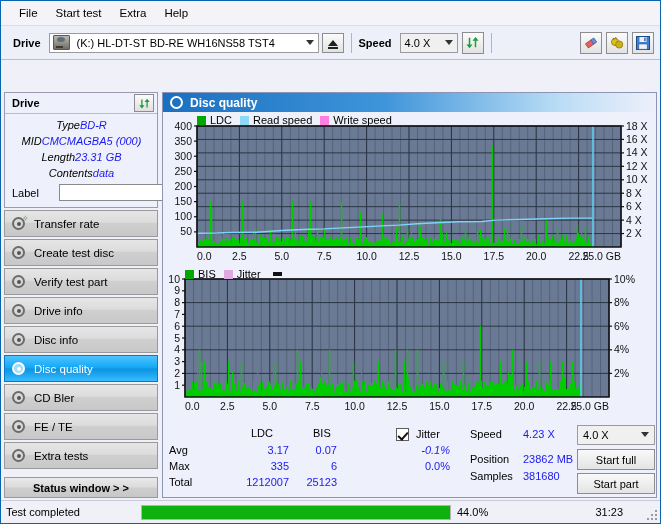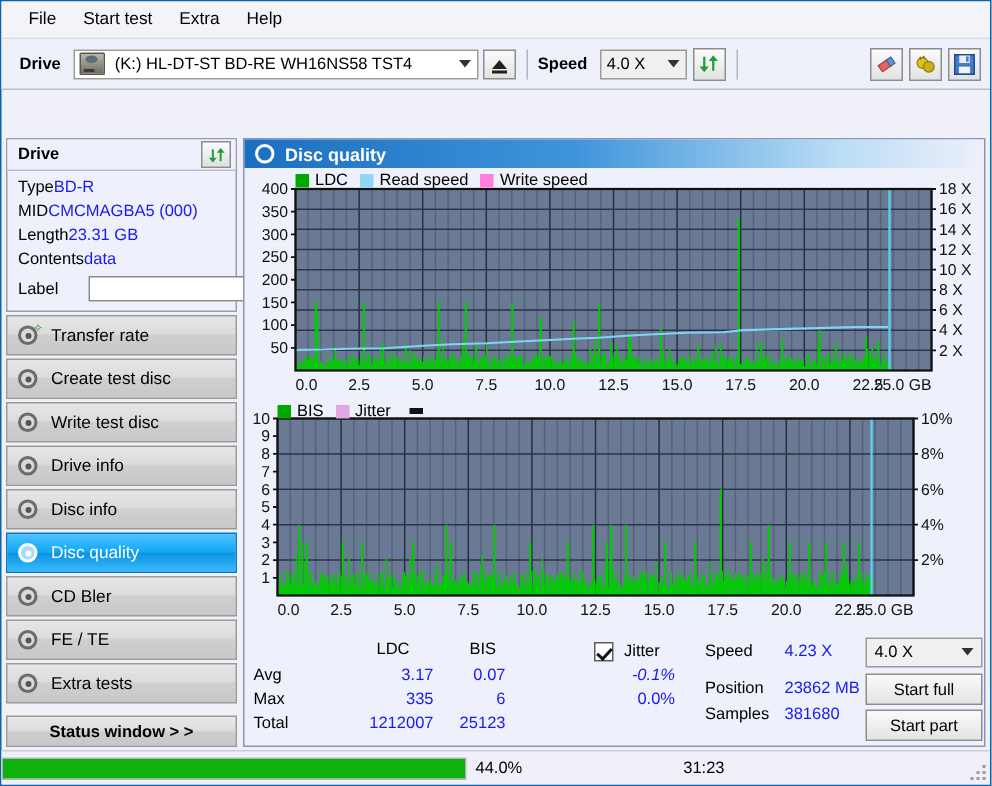--- a/index.html
+++ b/index.html
@@ -52,21 +52,21 @@
   .content{position:absolute;left:0;top:89px;right:0;bottom:23px;}
   .sidebar{position:absolute;left:3px;top:2px;width:154px;bottom:2px;}
 
   .panel{border:1px solid #9a9ab0;background:#eef0fb;box-sizing:border-box;}
   .panel-head{height:20px;display:flex;align-items:center;justify-content:space-between;padding:0 3px 0 7px;
      background:#eef0fb;border-bottom:1px solid #b9bbd0;}
   .panel-head b{font-size:11px;}
   .refresh-btn{width:20px;height:18px;border:1px solid #8d8d8d;background:linear-gradient(180deg,#fbfbfb,#e0e0e0);
      display:flex;align-items:center;justify-content:center;box-sizing:border-box;}
   .disc-rows{padding:3px 6px 5px 7px;}
-  .drow{display:flex;justify-content:flex-start;align-items:center;height:16px;font-size:11px;}
+  .drow{display:flex;justify-content:center;align-items:center;height:16px;font-size:11px;font-style:italic;}
   .drow .k{color:#000;}
   .drow .v{color:#1a1af0;}
   .label-row{display:flex;align-items:center;margin-top:2px;gap:20px;}
   .label-row .k{width:36px;font-size:11px;}
   .label-input{flex:1;height:17px;border:1px solid #8a8a8a;background:#fff;box-sizing:border-box;}
   .cd-btn{width:21px;height:19px;border:1px solid #8d8d8d;background:linear-gradient(180deg,#fbfbfb,#e0e0e0);
      display:flex;align-items:center;justify-content:center;box-sizing:border-box;}
   .cd-glyph{width:13px;height:13px;border-radius:50%;
      background:radial-gradient(circle at 50% 50%,#fffbe0 0%,#fffbe0 18%,#c9c36a 20%,#e8e08a 55%,#bdb558 100%);
      border:1px solid #8a8545;box-sizing:border-box;}
@@ -246,21 +246,21 @@
             <span class="ring"></span>
             <span class="dot"></span>
           </span>
         <span>Create test disc</span>
       </div>
       <div class="navbtn">
         <span class="nicon">
             <span class="ring"></span>
             <span class="dot"></span>
           </span>
-        <span>Write test disc</span>
+        <span>Verify test part</span>
       </div>
       <div class="navbtn">
         <span class="nicon">
             <span class="ring"></span>
             <span class="dot"></span>
           </span>
         <span>Drive info</span>
       </div>
       <div class="navbtn">
         <span class="nicon">
@@ -1424,20 +1424,21 @@
             <span class="arrow"></span>
           </div>
           <div class="sbtn" style="left:414px;top:24px;width:78px;">Start full</div>
           <div class="sbtn" style="left:414px;top:48px;width:78px;">Start part</div>
         </div>
       </div>
     </div>
   </div>
 
   <div class="statusbar">
+    <div class="sb-cell sb-text">Test completed</div>
     <div class="sb-cell sb-prog">
       <div class="fill" id="progress-fill" style="width: 100%;"></div>
     </div>
     <div class="sb-cell sb-pct">44.0%</div>
     <div class="sb-cell sb-time">31:23</div>
     <div class="grip">
       <i style="right:0;bottom:0"></i>
         <i style="right:4px;bottom:0"></i>
         <i style="right:8px;bottom:0"></i>
       <i style="right:0;bottom:4px"></i>

